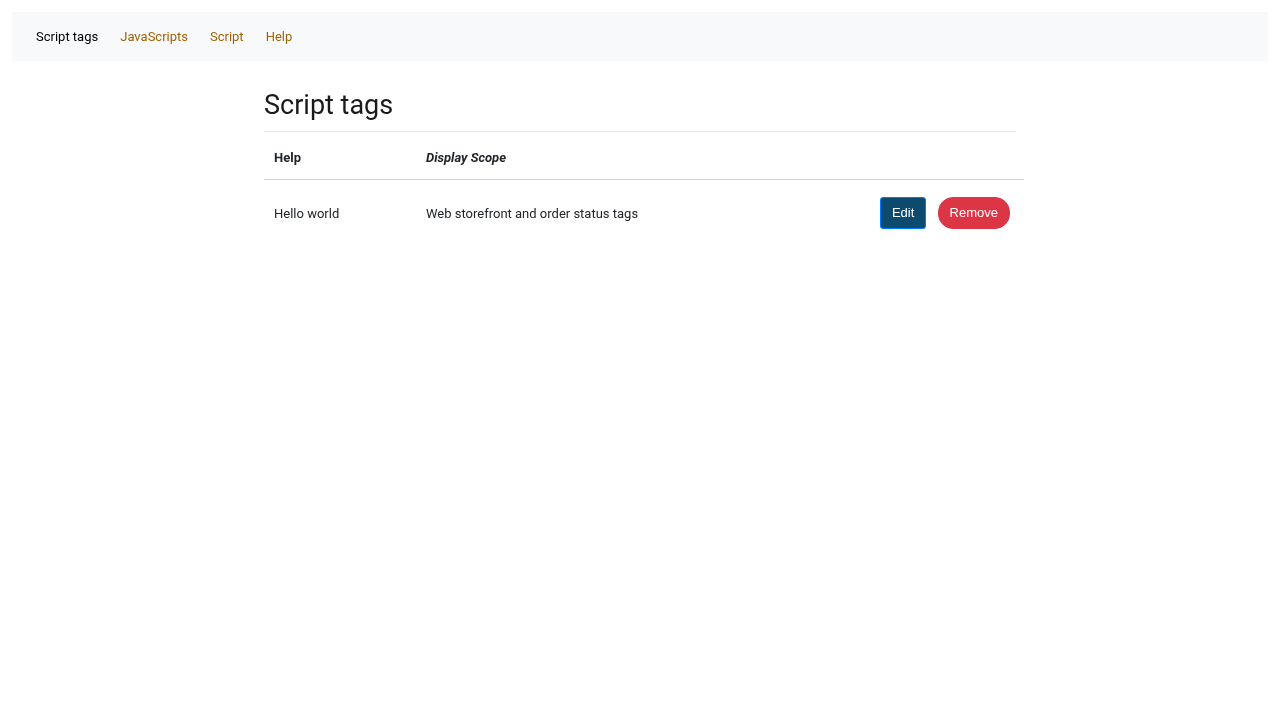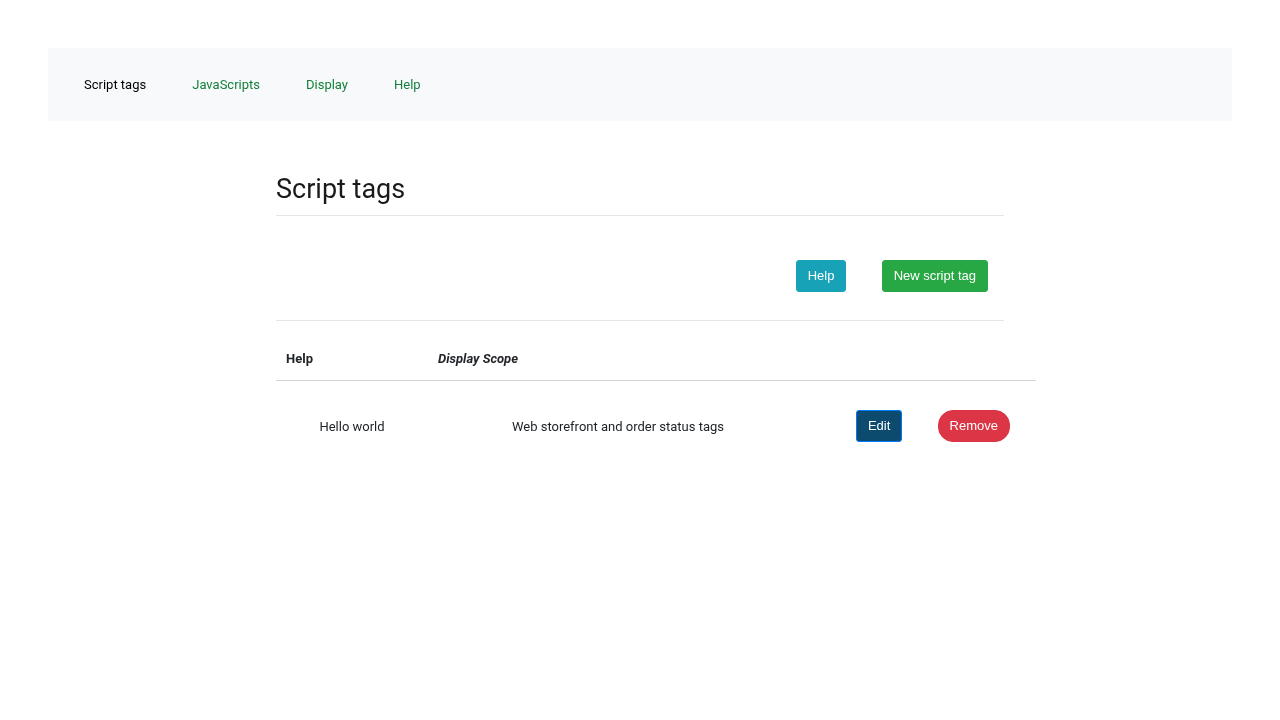--- a/index.html
+++ b/index.html
@@ -1,33 +1,33 @@
 <!DOCTYPE html>
 <html><head>
   <meta charset="utf-8">
   <style>
     * {
-      margin: 16px;
+      margin: 4px;
       padding: 0;
       box-sizing: border-box;
     }
     body {
       font-family: -apple-system, BlinkMacSystemFont, "Segoe UI", Roboto, "Helvetica Neue", Arial, sans-serif;
       font-size: 13px;
       color: #212529;
       background: #ffffff;
     }
     .navbar {
       background-color: #f8f9fa;
       padding: 13px 20px;
       display: flex;
       gap: 14px;
     }
     .navbar-item {
-      color: #15803d;
+      color: #a16207;
       text-decoration: none;
       cursor: pointer;
     }
     .navbar-item.active {
       color: #000000;
     }
     .container {
       max-width: 800px;
       margin: 0 auto;
       padding: 20px;
@@ -81,21 +81,20 @@
       text-align: left;
       padding: 14px 10px;
       font-weight: 700;
       font-size: 13px;
       border-bottom: 1px solid #d5d5d5;
     }
     td {
       padding: 13px 10px;
       vertical-align: middle;
       font-size: 13px;
-      text-align: center;
     }
     td.actions {
       text-align: right;
       white-space: nowrap;
     }
     .col-name {
       width: 20%;
     }
     .col-scope {
       width: 50%;
@@ -104,32 +103,28 @@
     .col-actions {
       width: 30%;
     }
   </style>
 </head>
 <body>
 
 <nav class="navbar">
   <a class="navbar-item active">Script tags</a>
   <a class="navbar-item">JavaScripts</a>
-  <a class="navbar-item">Display</a>
+  <a class="navbar-item">Script</a>
   <a class="navbar-item">Help</a>
 </nav>
 
 <div class="container">
 
   <h1 class="page-title">Script tags</h1>
 
-  <div class="toolbar">
-    <button class="btn btn-info">Help</button>
-    <button class="btn btn-success">New script tag</button>
-  </div>
 
   <table>
     <thead>
       <tr>
         <th class="col-name">Help</th>
         <th class="col-scope">Display Scope</th>
         <th class="col-actions"></th>
       </tr>
     </thead>
     <tbody>

